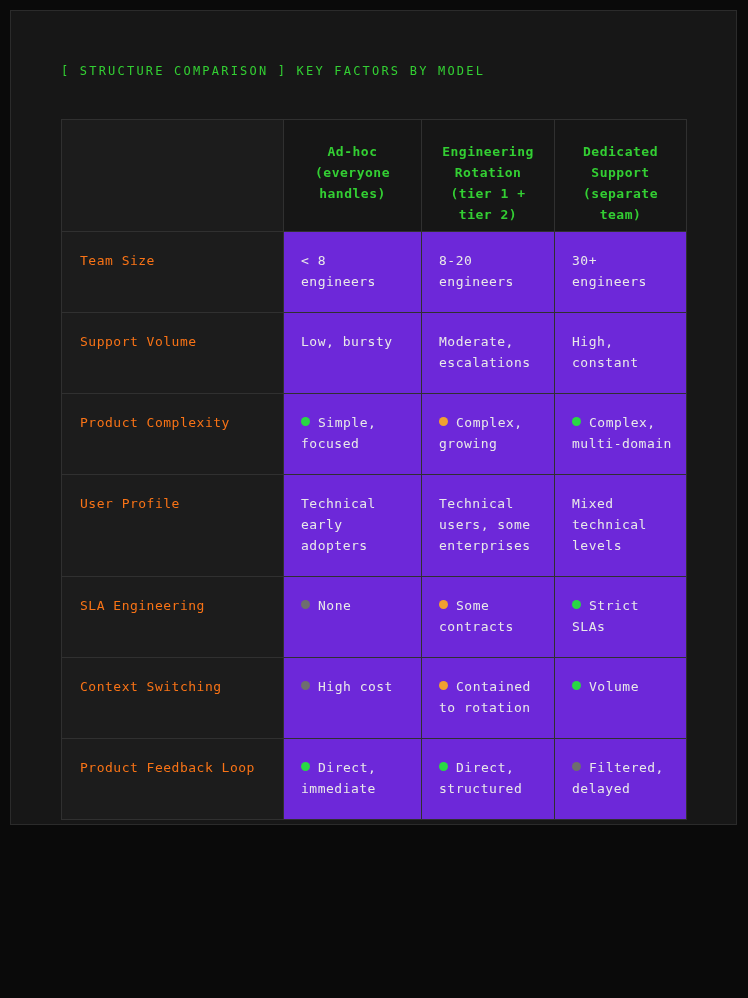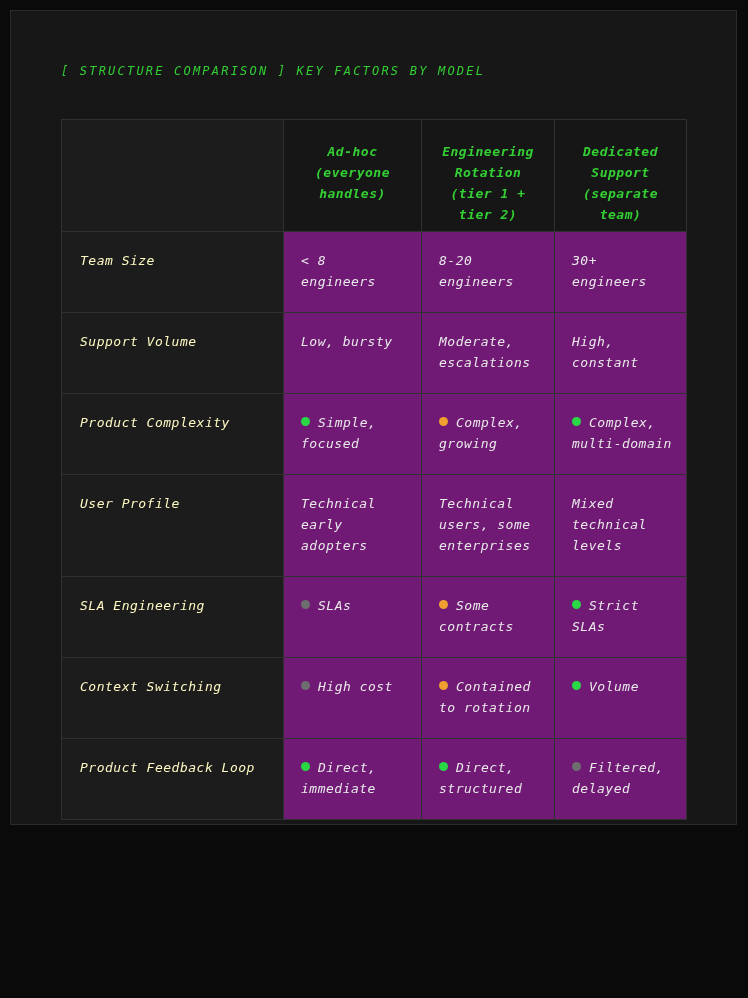--- a/index.html
+++ b/index.html
@@ -8,21 +8,20 @@
     background: #0a0a0a;
     font-family: "DejaVu Sans Mono", "Liberation Mono", monospace;
     overflow: hidden;
   }
   .panel {
     position: absolute;
     left: 10px; top: 10px;
     width: 727px; height: 815px;
     background: #171717;
     border: 1px solid #2b2b2b;
-    font-style: italic;
   }
   .page-title {
     margin: 53px 0 0 50px;
     font-size: 12px;
     letter-spacing: 2.2px;
     font-weight: normal;
     color: var(--accent_green, #33cf33);
     white-space: nowrap;
   }
   table.compare {
@@ -48,25 +47,25 @@
     background: #1c1c1c;
   }
   th.model {
     background: #161616;
     color: var(--accent_green, #33cf33);
     font-weight: bold;
     text-align: center;
     padding: 21px 10px 6px 10px;
   }
   td.row-label {
-    color: #fef9c3;
+    color: #f97316;
     padding: 18px 16px 20px 18px;
   }
   td.value {
-    background: #701a75;
+    background: #6d28d9;
     color: #e9e9e9;
     padding: 18px 14px 20px 17px;
   }
   .dot {
     display: inline-block;
     width: 9px; height: 9px;
     border-radius: 50%;
     margin-right: 8px;
     position: relative;
     top: -1px;
@@ -118,21 +117,21 @@
         <td class="value"><span class="dot dot-green"></span><span>Complex, multi-domain</span></td>
       </tr>
       <tr>
         <td class="row-label">User Profile</td>
         <td class="value"><span>Technical early adopters</span></td>
         <td class="value"><span>Technical users, some enterprises</span></td>
         <td class="value"><span>Mixed technical levels</span></td>
       </tr>
       <tr>
         <td class="row-label">SLA Engineering</td>
-        <td class="value"><span class="dot dot-gray"></span><span>SLAs</span></td>
+        <td class="value"><span class="dot dot-gray"></span><span>None</span></td>
         <td class="value"><span class="dot dot-orange"></span><span>Some contracts</span></td>
         <td class="value"><span class="dot dot-green"></span><span>Strict SLAs</span></td>
       </tr>
       <tr>
         <td class="row-label">Context Switching</td>
         <td class="value"><span class="dot dot-gray"></span><span>High cost</span></td>
         <td class="value"><span class="dot dot-orange"></span><span>Contained to rotation</span></td>
         <td class="value"><span class="dot dot-green"></span><span>Volume</span></td>
       </tr>
       <tr>

